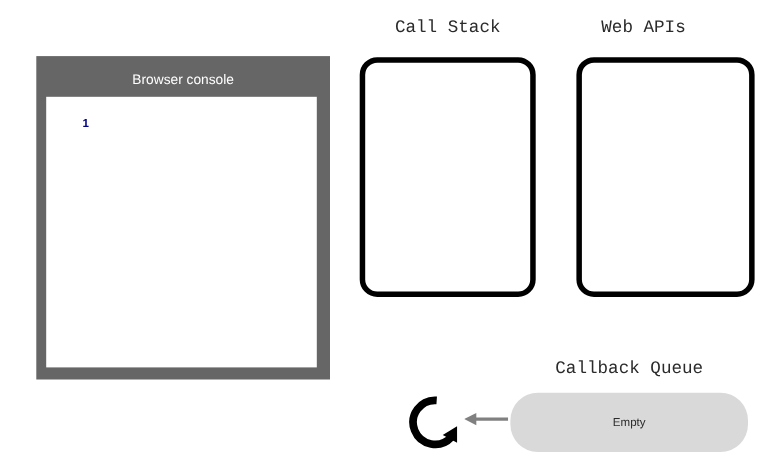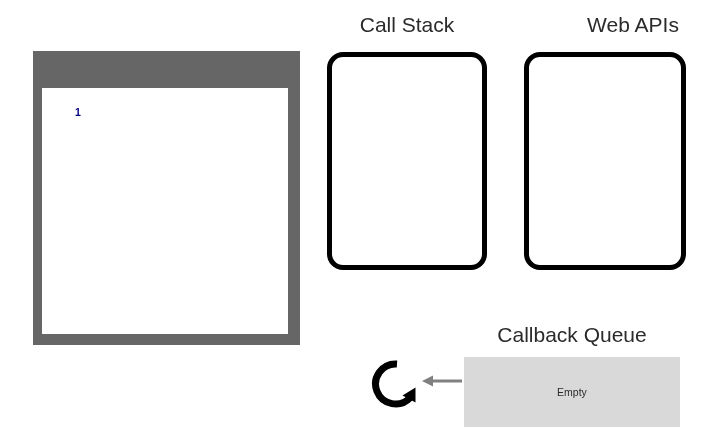--- a/index.html
+++ b/index.html
@@ -64,32 +64,32 @@
     line-height: 12px;
     font-family: "Liberation Sans", sans-serif;
     white-space: nowrap;
   }
 
   
   .heading {
     position: absolute;
     text-align: center;
     color: #2b2b2b;
-    font-size: 21px;
+    font-size: 16px;
     line-height: 18px;
-    font-family: Liberation Sans, sans-serif;
+    font-family: Liberation Mono, monospace;
     white-space: nowrap;
   }
   .heading-call-stack {
     left: 327px;
     top: 16px;
     width: 160px;
   }
   .heading-web-apis {
-    left: 552px;
+    left: 504px;
     top: 16px;
     width: 162px;
   }
   .heading-event-loop {
     left: 327px;
     top: 326px;
     width: 120px;
   }
   .heading-callback-queue {
     left: 464px;
@@ -141,41 +141,43 @@
     width: 40px;
     height: 20px;
   }
 
   
   .callback-queue-box {
     position: absolute;
     left: 464px;
     top: 357px;
     width: 216px;
-    height: 70px;
+    height: 54px;
     background: #d9d9d9;
     display: flex;
     align-items: center;
     justify-content: center;
     box-sizing: border-box;
+    border-radius: 25px;
   }
   .callback-queue-text {
     color: #2b2b2b;
     font-size: 10.5px;
     line-height: 13px;
     font-family: "Liberation Sans", sans-serif;
     white-space: nowrap;
   }
 </style>
 </head>
 <body>
 
 <div class="stage">
 
   <div class="console-panel">
+    <div class="console-title">Browser console</div>
     <div class="console-output">
       <div class="console-line">1</div>
     </div>
   </div>
 
   <div class="heading heading-call-stack">Call Stack</div>
   <div class="stack-box stack-box-call-stack">
     <div class="stack-frames"></div>
   </div>
 

